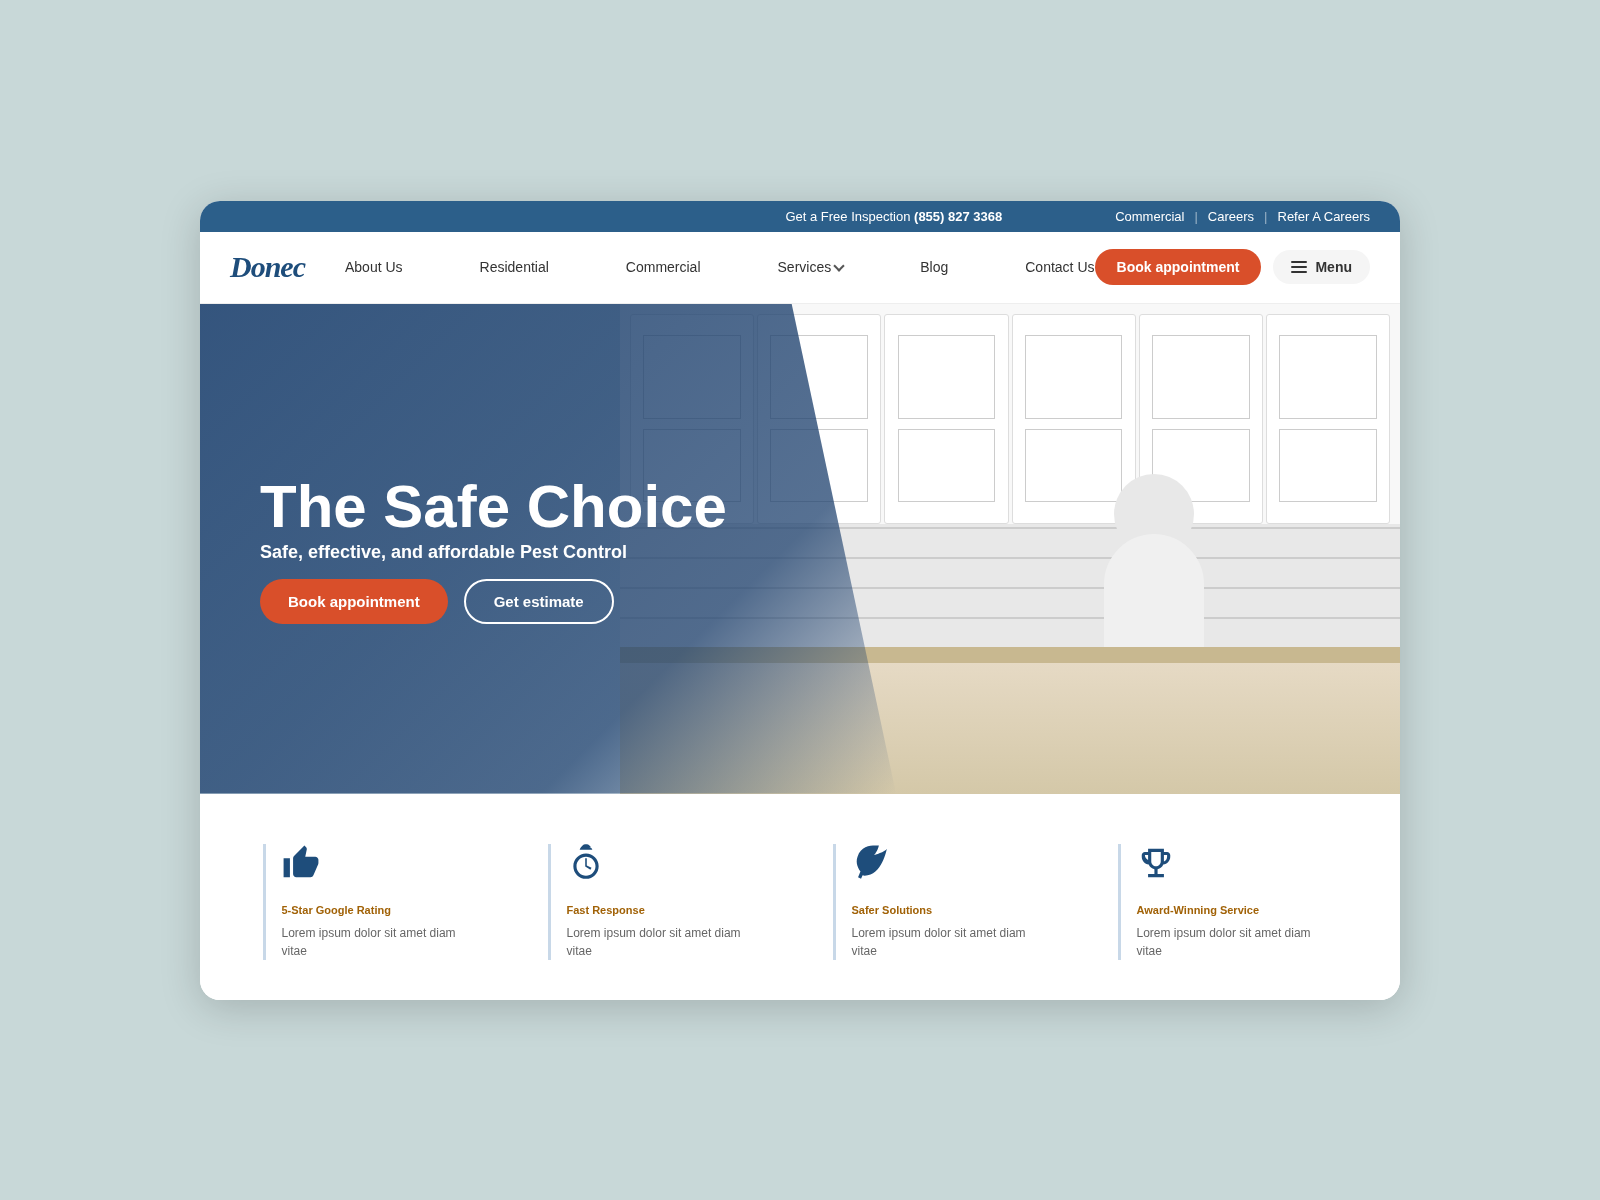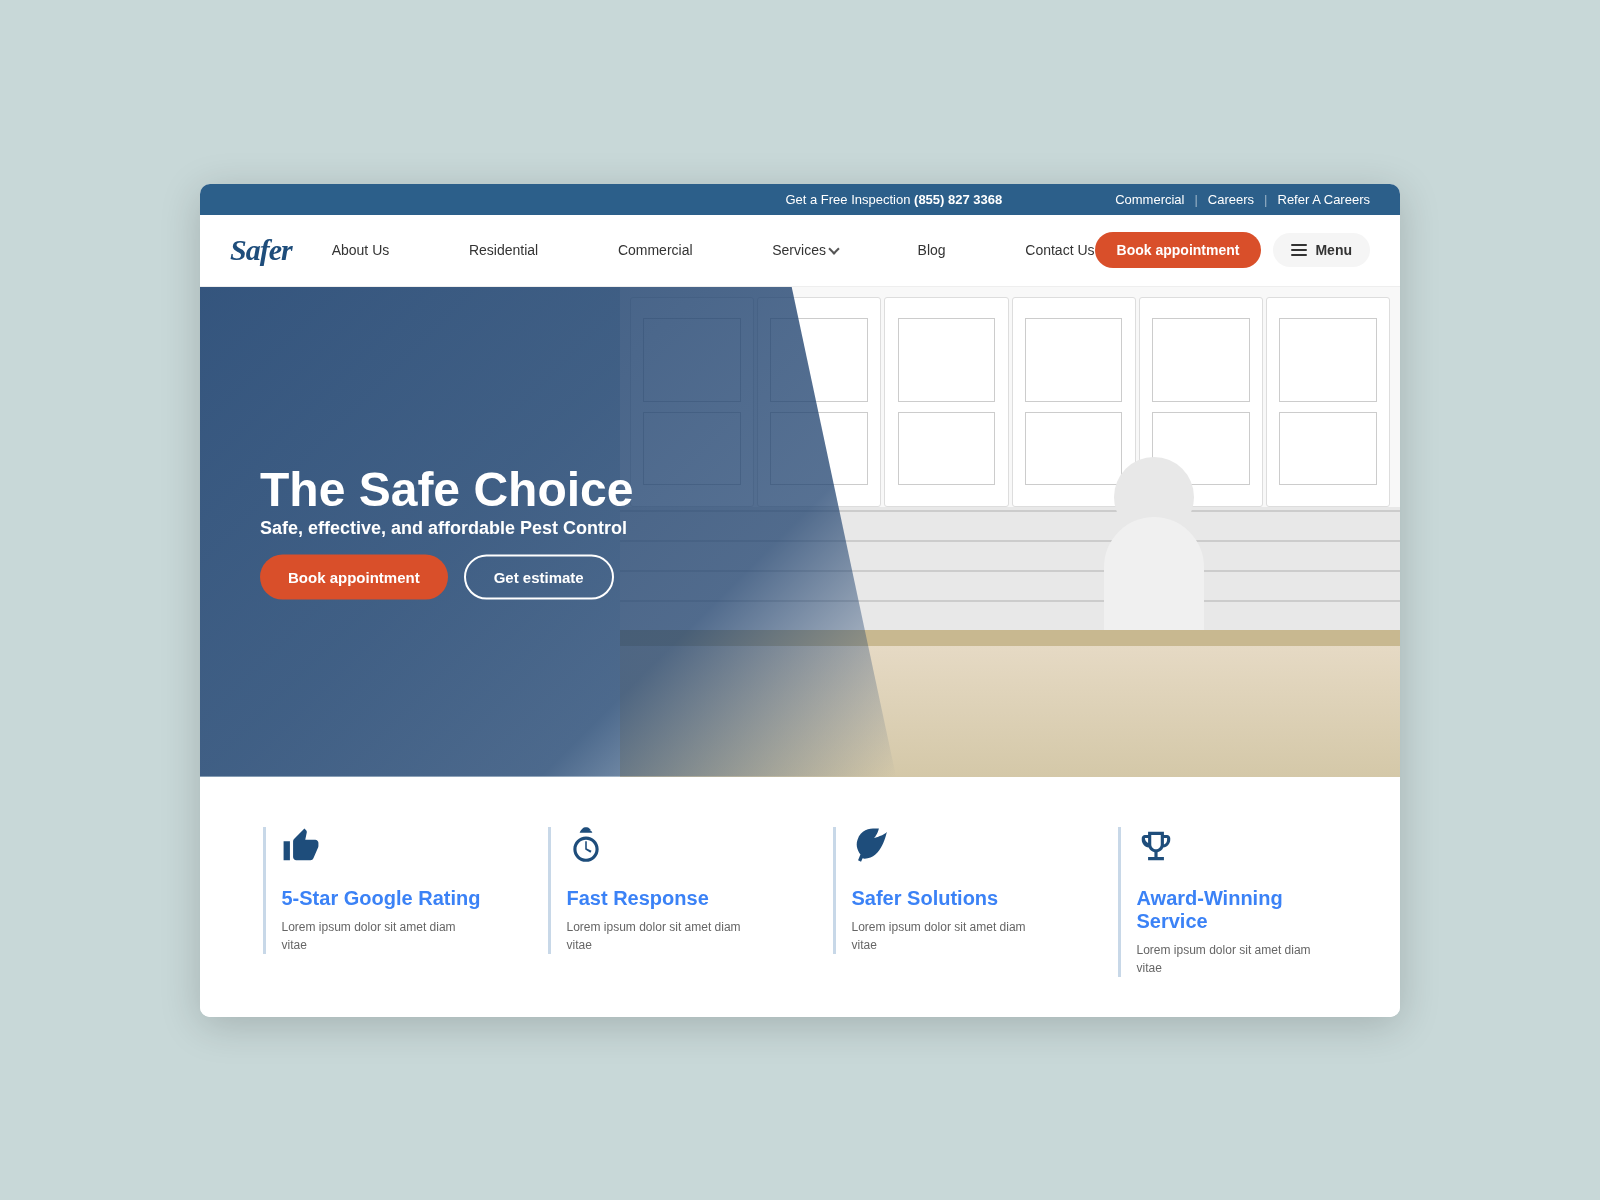--- a/index.html
+++ b/index.html
@@ -7,21 +7,21 @@
       background-color: #c8d8d8;
       display: flex;
       justify-content: center;
       align-items: center;
       min-height: 100vh;
       font-family: 'Arial', sans-serif;
     }
     .browser-window {
       width: 1200px;
       background: #fff;
-      border-radius: 10px;
+      border-radius: 20px;
       overflow: hidden;
       box-shadow: 0 8px 40px rgba(0,0,0,0.18);
     }
     
     .top-bar {
       background-color: #2c5f8a;
       color: #fff;
       display: flex;
       justify-content: space-between;
       align-items: center;
@@ -268,21 +268,21 @@
     .hero-content {
       position: absolute;
       top: 50%;
       left: 5%;
       transform: translateY(-50%);
       width: 46%;
       color: #fff;
       z-index: 2;
     }
     .hero-title {
-      font-size: 48px;
+      font-size: 60px;
       font-weight: 800;
       line-height: 1.1;
       margin-bottom: 2px;
     }
     .hero-subtitle {
       font-size: 18px;
       font-weight: 700;
       margin-bottom: 16px;
     }
     .hero-body {
@@ -330,23 +330,23 @@
       max-width: 220px;
       padding-left: 16px;
       border-left: 3px solid #c8d8e8;
     }
     .feature-icon {
       margin-bottom: 14px;
       color: #1e4d7b;
       font-size: 32px;
     }
     .feature-title {
-      font-size: 20px;
+      font-size: 11px;
       font-weight: 700;
-      color: #3b82f6;
+      color: #a16207;
       margin-bottom: 8px;
     }
     .feature-text {
       font-size: 12px;
       color: #666;
       line-height: 1.5;
     }
     
     .icon-svg {
       width: 38px;
@@ -368,21 +368,21 @@
     <div class="top-bar-right">
       <a href="#">Commercial</a>
       <span class="top-bar-divider">|</span>
       <a href="#">Careers</a>
       <span class="top-bar-divider">|</span>
       <a href="#">Refer A Careers</a>
     </div>
   </div>
 
   <div class="navbar">
-    <div class="logo">Safer</div>
+    <div class="logo">Donec</div>
     <ul class="nav-links">
       <li><a href="#">About Us</a></li>
       <li><a href="#">Residential</a></li>
       <li><a href="#">Commercial</a></li>
       <li>
         <a href="#" class="services-link">
           Services
           <span class="chevron-down"></span>
         </a>
       </li>

